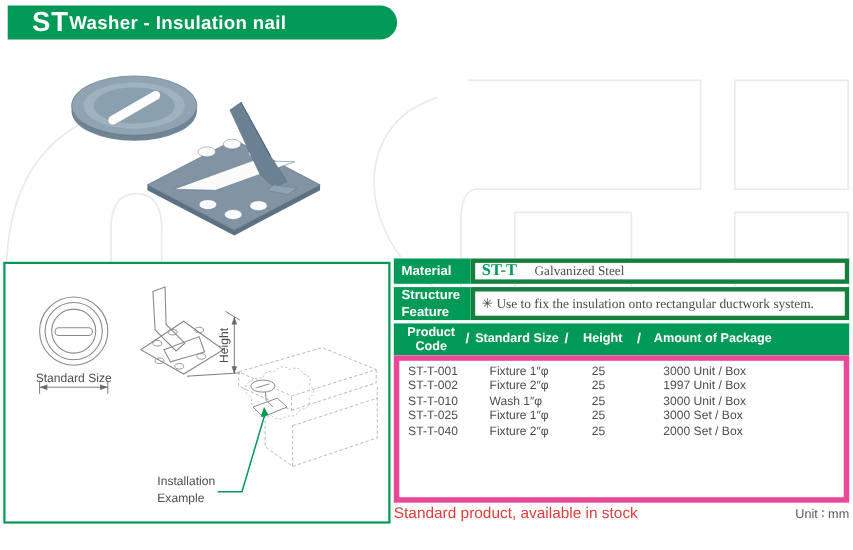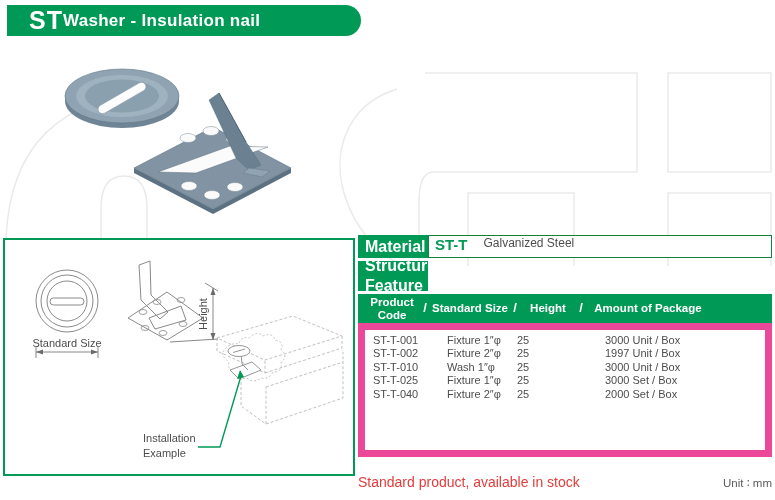--- a/index.html
+++ b/index.html
@@ -25,49 +25,49 @@
     border:2px solid #009A56; background:#fff; z-index:3; }
   .panel-art { position:absolute; left:0; top:0; }
   .install-label { position:absolute; left:138px; top:191px; font-size:11px;
     color:#4d4d4d; line-height:1.35; z-index:2; }
   .install-label span { display:block; }
 
   
   .info { position:absolute; left:358px; top:235px; width:414px; z-index:3; }
   .info-row { display:flex; }
   .label-cell { width:70px; background:#009A56; color:#fff; font-weight:bold;
-    font-size:16px; line-height:1.25; display:flex; flex-direction:column;
+    font-size:12px; line-height:1.25; display:flex; flex-direction:column;
     justify-content:center; padding-left:7px; }
-  .content-cell { flex:1; border:1px solid #15803d; background:#fff;
-    display:flex; align-items:flex-start; padding-left:6px; }
+  .content-cell { flex:1; border:4px solid #15803d; background:#fff;
+    display:flex; align-items:center; padding-left:6px;font-family:Liberation Serif, serif; }
   .row-material { height:23px; }
   .row-structure { height:30px; margin-top:3px; }
   .series { color:#009A56; font-weight:bold; font-size:15px; margin-right:6px; }
   .material-val { color:#4d4d4d; font-size:12px;margin-left:10px; }
   .structure-val { color:#4d4d4d; font-size:12.2px; }
 
   .thead { margin-top:3px; height:29px; background:#009A56; color:#fff;
     display:flex; align-items:center; font-weight:bold; font-size:11.5px;
     line-height:1.12; text-align:center; }
   .th { display:block; }
   .th1 { width:56px; margin-left:6px; }
   .thsep { width:10px; font-size:13px; font-weight:bold; text-align:center; }
   .th2 { width:80px; }
   .th3 { width:56px; }
   .th4 { width:124px; }
 
-  .tbody { height:134px; border:7px solid #ec4899; background:#fff; padding-top:4px;
+  .tbody { height:134px; border:5px solid #ec4899; background:#fff; padding-top:4px;
     font-size:11px; color:#4d4d4d; }
   .trow { display:flex; height:13.4px; line-height:13.4px; }
   .td-code { width:82px; padding-left:8px; }
   .td-size { width:70px; }
-  .td-height { width:58px; text-align:left; }
+  .td-height { width:58px; text-align:center; }
   .td-amount { padding-left:30px; }
 
-  .tfoot { margin-top:17px; display:flex; justify-content:space-between;
+  .tfoot { margin-top:1px; display:flex; justify-content:space-between;
     align-items:baseline; }
   .stock-note { color:#E23C3C; font-size:14px; }
   .unit-note { color:#5a5a5a; font-size:11.5px; }
 </style>
 </head>
 <body>
 
 <div class="stage">
 
   <svg class="watermark" width="775" height="500" viewBox="0 0 775 500">
@@ -190,20 +190,23 @@
         <span class="series">ST-T</span>
         <span class="material-val">Galvanized Steel</span>
       </div>
     </div>
 
     <div class="info-row row-structure">
       <div class="label-cell">
         <span>Structure</span>
         <span>Feature</span>
       </div>
+      <div class="content-cell">
+        <span class="structure-val">✳ Use to fix the insulation onto rectangular ductwork system.</span>
+      </div>
     </div>
 
     <div class="thead">
       <span class="th th1">Product Code</span>
       <span class="thsep">/</span>
       <span class="th th2">Standard Size</span>
       <span class="thsep">/</span>
       <span class="th th3">Height</span>
       <span class="thsep">/</span>
       <span class="th th4">Amount of Package</span>

